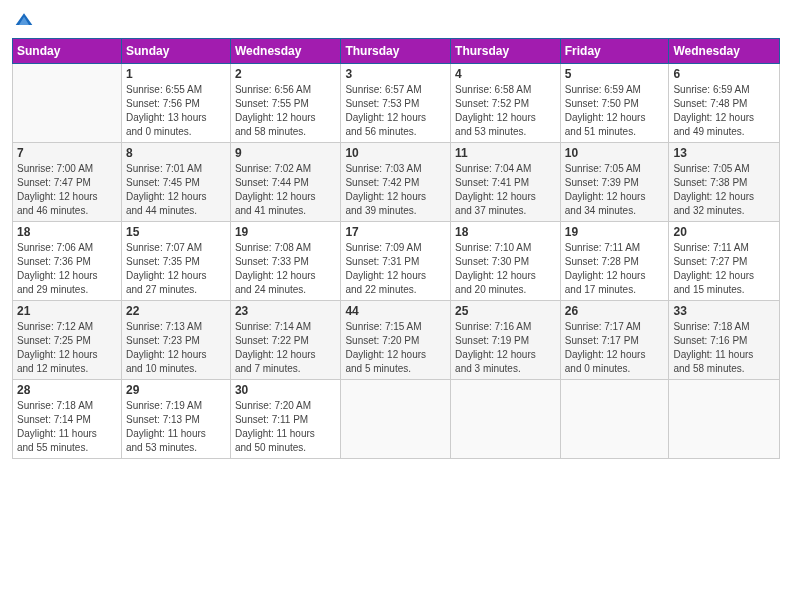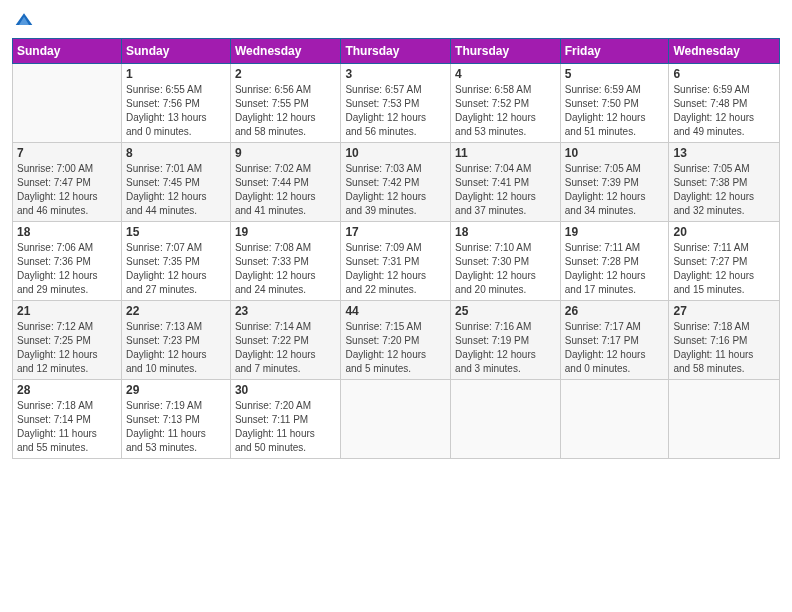--- a/index.html
+++ b/index.html
@@ -234,21 +234,21 @@
           </td>
           <td>
             <span class="day-num">25</span>
             <div class="day-info">Sunrise: 7:16 AM<br>Sunset: 7:19 PM<br>Daylight: 12 hours<br>and 3 minutes.</div>
           </td>
           <td>
             <span class="day-num">26</span>
             <div class="day-info">Sunrise: 7:17 AM<br>Sunset: 7:17 PM<br>Daylight: 12 hours<br>and 0 minutes.</div>
           </td>
           <td>
-            <span class="day-num">27</span>
+            <span class="day-num">33</span>
             <div class="day-info">Sunrise: 7:18 AM<br>Sunset: 7:16 PM<br>Daylight: 11 hours<br>and 58 minutes.</div>
           </td>
         </tr>
         <tr>
           <td>
             <span class="day-num">28</span>
             <div class="day-info">Sunrise: 7:18 AM<br>Sunset: 7:14 PM<br>Daylight: 11 hours<br>and 55 minutes.</div>
           </td>
           <td>
             <span class="day-num">29</span>

